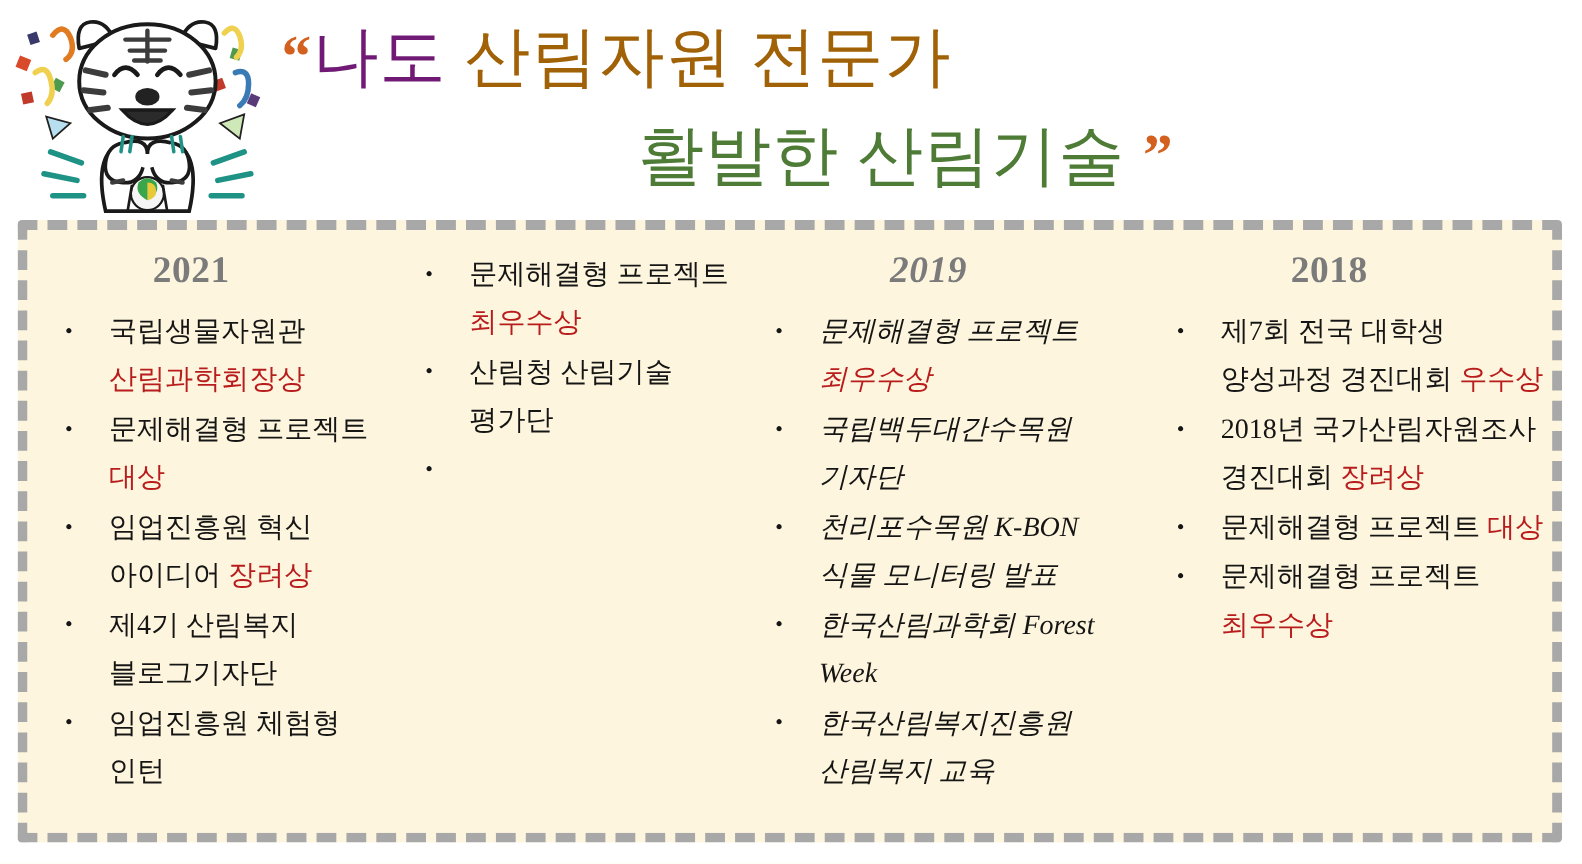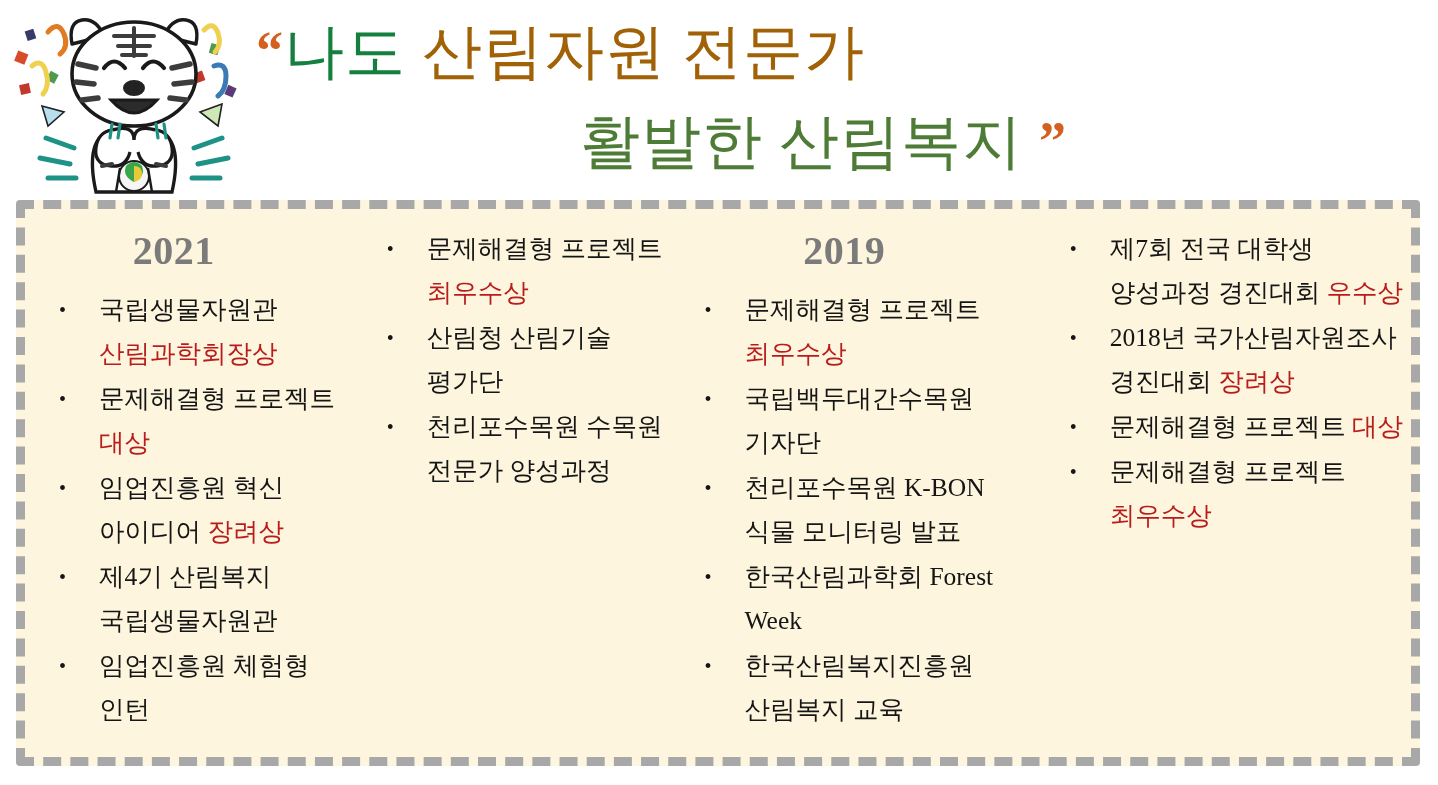--- a/index.html
+++ b/index.html
@@ -52,21 +52,21 @@
   }
   .title-line1 { left: 6px; top: 16px; }
   .title-line2 { left: 330px; top: 106px; }
 
   .q-open, .q-close {
     font-family: "Liberation Serif", "DejaVu Serif", serif;
     font-size: 54px;
     font-weight: bold;
     vertical-align: 0.06em;
   }
-  .t-black { color: #15803d; }
+  .t-black { color: #701a75; }
   .t-blue  { color: #a16207; }
   .t-green { color: #4e7c37; }
   .t-orange{ color: #d4601f; }
 
   
   .panel {
     position: absolute;
     left: 16px;
     top: 200px;
     width: 1404px;
@@ -89,26 +89,26 @@
     box-sizing: border-box;
     padding: 18px 6px 10px 6px;
   }
 
   .col {
     box-sizing: border-box;
     height: 100%;
   }
   .col-0 { width: 330px; padding-left: 10px; }
   .col-1 { width: 318px; padding-left: 12px; }
-  .col-2 { width: 368px; padding-left: 16px; }
+  .col-2 { width: 368px; padding-left: 16px; font-style: italic; }
   .col-3 { width: 376px; padding-left: 18px; }
 
   .year {
     font-family: "Liberation Serif", "DejaVu Serif", serif;
-    font-size: 40px;
+    font-size: 34px;
     font-weight: bold;
     color: #7b7b7b;
     text-align: center;
     letter-spacing: 0.5px;
     margin: 0 0 14px 0;
   }
   .col-0 .year { padding-right: 50px; }
   .col-1 .year { padding-right: 26px; }
   .col-2 .year { padding-right: 32px; }
   .col-3 .year { padding-right: 40px; }
@@ -225,54 +225,55 @@
         <path d="M118 160 q8 -8 16 0 q4 10 -8 16 q-12 -6 -8 -16 z" fill="#3aa64c"></path>
         <path d="M126 160 q8 0 8 8 q0 6 -8 8 z" fill="#e8c93a"></path>
         <line x1="108" y1="186" x2="112" y2="162" stroke="#1a1a1a" stroke-width="2.4"></line>
         <line x1="144" y1="186" x2="140" y2="162" stroke="#1a1a1a" stroke-width="2.4"></line>
       </g>
     </svg>
   </div>
 
   <div class="title-block">
     <div class="title-line title-line1"><span class="q-open t-orange">“</span><span class="t-black">나도</span> <span class="t-blue">산림자원 전문가</span></div>
-    <div class="title-line title-line2"><span class="t-green">활발한 산림복지</span> <span class="q-close t-orange">”</span></div>
+    <div class="title-line title-line2"><span class="t-green">활발한 산림기술</span> <span class="q-close t-orange">”</span></div>
   </div>
 </div>
 
 <div class="panel">
   <div class="columns" id="year-columns">
       <div class="col col-0">
         <div class="year">2021</div>
         <ul class="items">
           <li class="item"><span class="bullet">•</span><span>국립생물자원관 </span><span class="hl">산림과학회장상</span></li>
           <li class="item"><span class="bullet">•</span><span>문제해결형 프로젝트 </span><span class="hl">대상</span></li>
           <li class="item"><span class="bullet">•</span><span>임업진흥원 혁신 아이디어 </span><span class="hl">장려상</span></li>
-          <li class="item"><span class="bullet">•</span><span>제4기 산림복지 국립생물자원관</span></li>
+          <li class="item"><span class="bullet">•</span><span>제4기 산림복지 블로그기자단</span></li>
           <li class="item"><span class="bullet">•</span><span>임업진흥원 체험형 인턴</span></li>
         </ul>
       </div>
       <div class="col col-1">
         <ul class="items">
           <li class="item"><span class="bullet">•</span><span>문제해결형 프로젝트 </span><span class="hl">최우수상</span></li>
           <li class="item"><span class="bullet">•</span><span>산림청 산림기술 평가단</span></li>
-          <li class="item"><span class="bullet">•</span><span>천리포수목원 수목원 전문가 양성과정</span></li>
+          <li class="item"><span class="bullet">•</span></li>
         </ul>
       </div>
       <div class="col col-2">
         <div class="year">2019</div>
         <ul class="items">
           <li class="item"><span class="bullet">•</span><span>문제해결형 프로젝트 </span><span class="hl">최우수상</span></li>
           <li class="item"><span class="bullet">•</span><span>국립백두대간수목원 기자단</span></li>
           <li class="item"><span class="bullet">•</span><span>천리포수목원 K-BON 식물 모니터링 발표</span></li>
           <li class="item"><span class="bullet">•</span><span>한국산림과학회 Forest Week</span></li>
           <li class="item"><span class="bullet">•</span><span>한국산림복지진흥원 산림복지 교육</span></li>
         </ul>
       </div>
       <div class="col col-3">
+        <div class="year">2018</div>
         <ul class="items">
           <li class="item"><span class="bullet">•</span><span>제7회 전국 대학생 양성과정 경진대회 </span><span class="hl">우수상</span></li>
           <li class="item"><span class="bullet">•</span><span>2018년 국가산림자원조사 경진대회 </span><span class="hl">장려상</span></li>
           <li class="item"><span class="bullet">•</span><span>문제해결형 프로젝트 </span><span class="hl">대상</span></li>
           <li class="item"><span class="bullet">•</span><span>문제해결형 프로젝트 </span><span class="hl">최우수상</span></li>
         </ul>
       </div>
     </div>
 </div>
 

